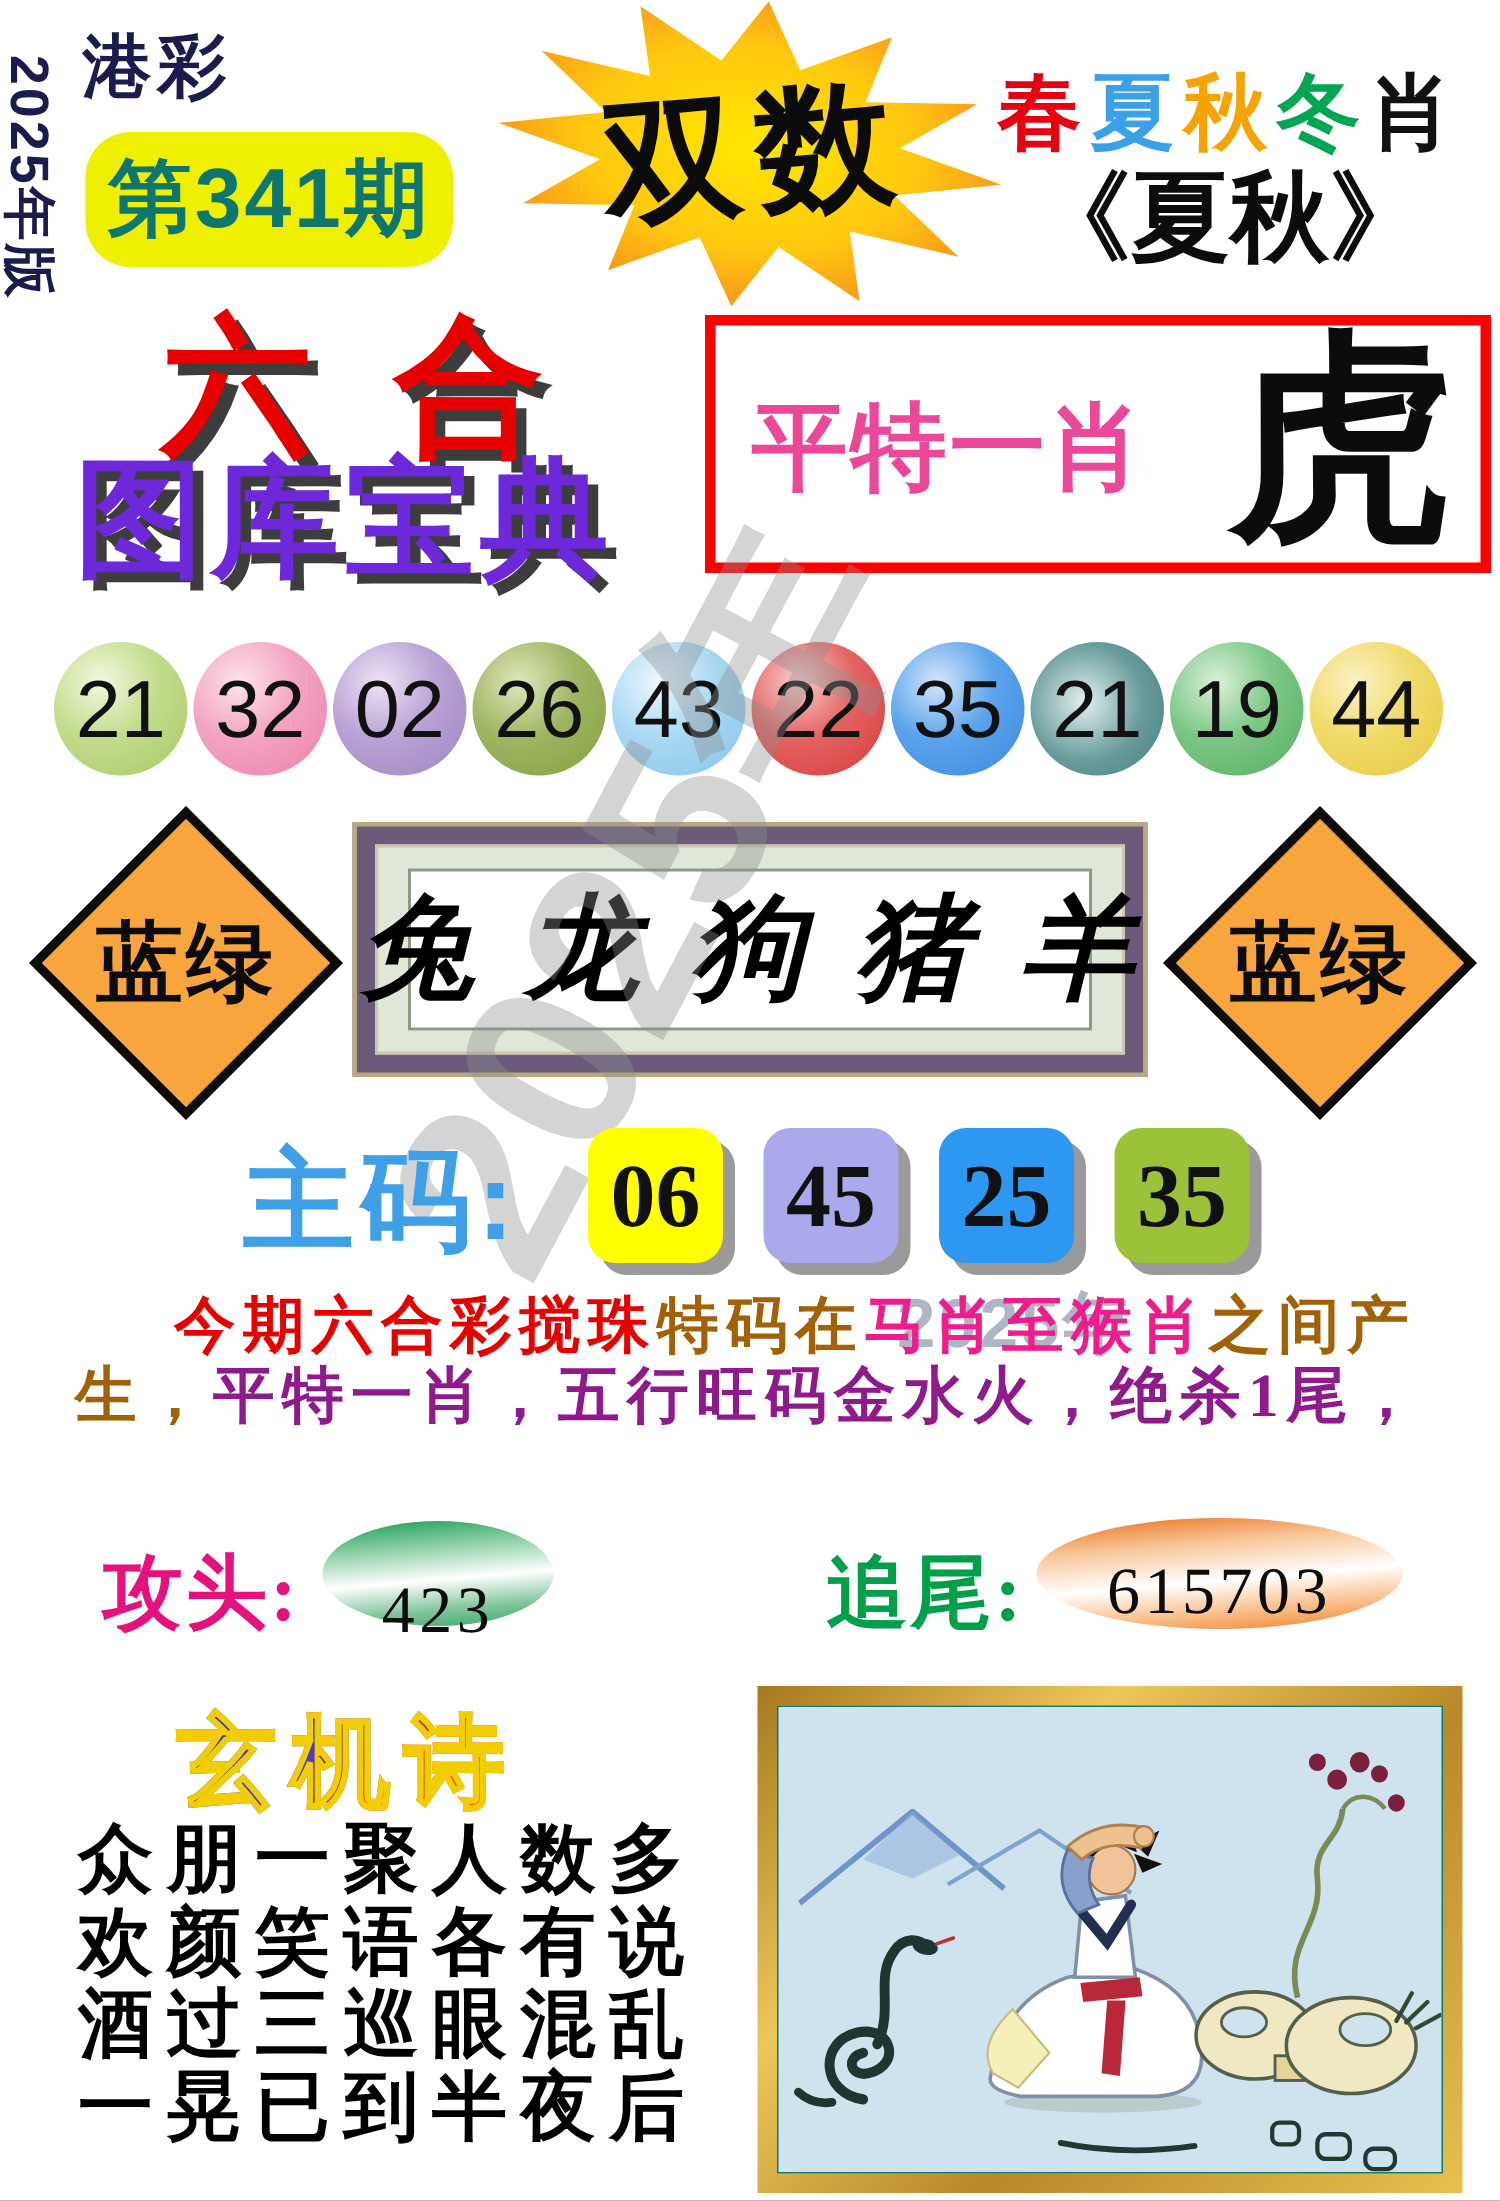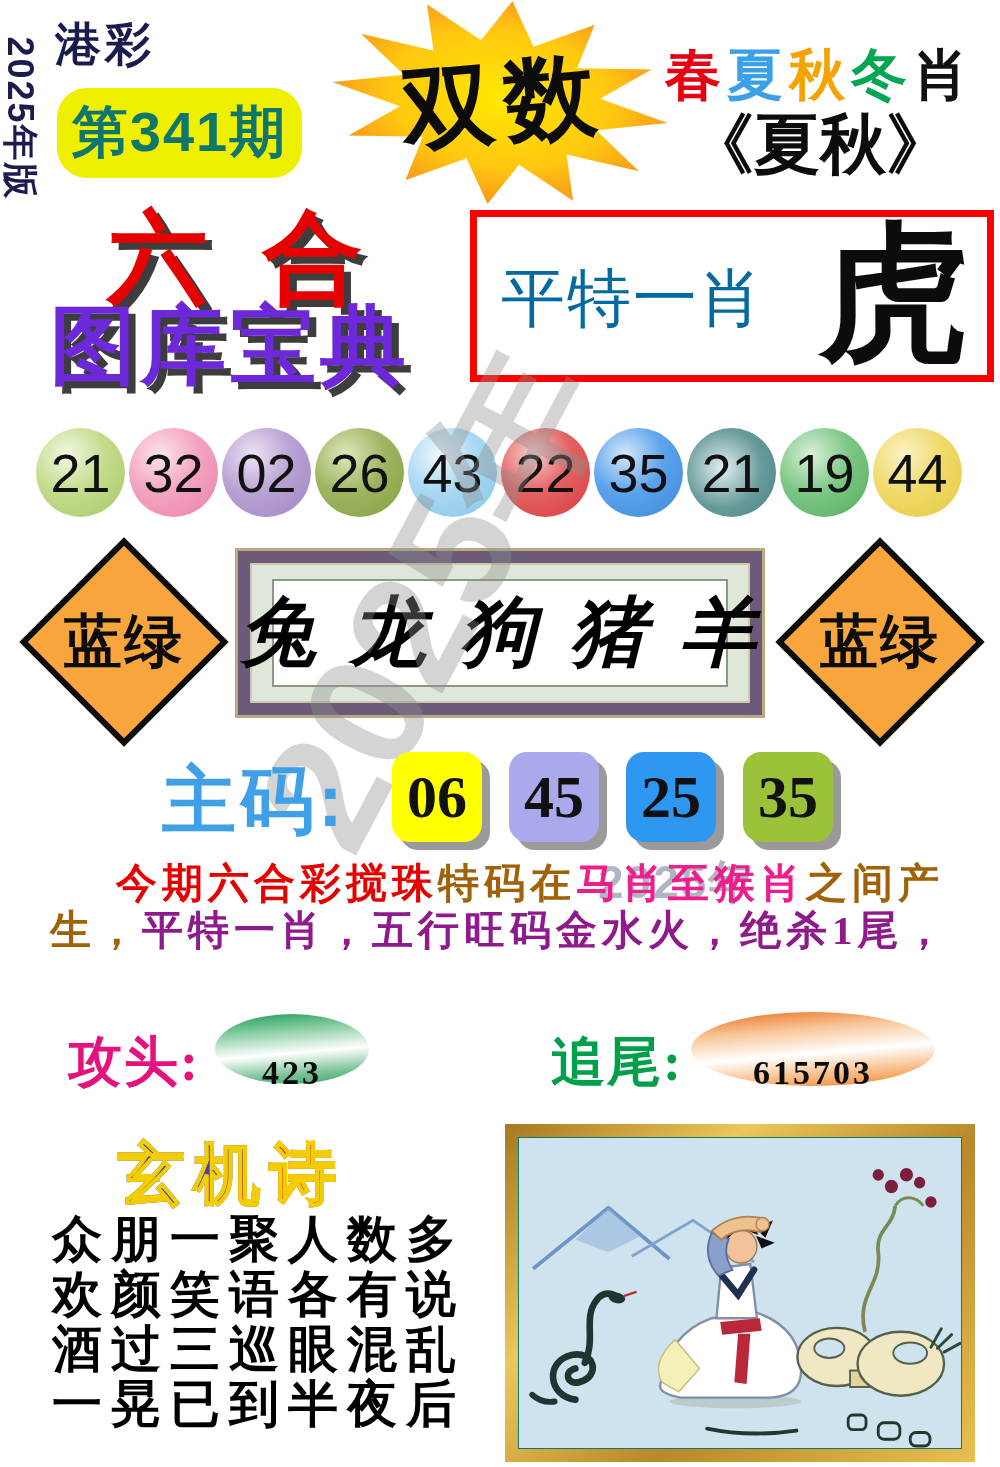--- a/index.html
+++ b/index.html
@@ -21,21 +21,21 @@
   .c-spring{color:#e60012;}.c-summer{color:#3aa0e8;}.c-autumn{color:#f5a300;}.c-winter{color:#00a651;}.c-xiao{color:#111;}
   .season-result{position:absolute;left:660px;top:100px;width:320px;text-align:center;
     font-size:66px;font-weight:bold;color:#0c0c0c;white-space:nowrap;}
 
   
   .mast1{position:absolute;left:20px;top:192px;width:430px;text-align:center;font-size:100px;font-weight:bold;
     color:#e60000;letter-spacing:55px;text-shadow:7px 7px 0 #3d3d3d;white-space:nowrap;padding-left:55px;}
   .mast2{position:absolute;left:10px;top:288px;width:440px;text-align:center;font-size:86px;font-weight:bold;
     color:#6d28d9;letter-spacing:4px;text-shadow:7px 7px 0 #3d3d3d;white-space:nowrap;}
   .pingte-box{position:absolute;left:470px;top:210px;width:524px;height:172px;border:7px solid #ff0000;background:#fff;}
-  .pingte-label{position:absolute;left:24px;top:38px;font-size:64px;font-weight:normal;color:#0369a1;letter-spacing:2px;}
+  .pingte-label{position:absolute;left:24px;top:38px;font-size:64px;font-weight:bold;color:#ec4899;letter-spacing:2px;}
   .pingte-value{position:absolute;right:18px;top:-8px;font-size:150px;font-weight:bold;color:#0c0c0c;
     font-family:"Liberation Serif",serif;line-height:170px;}
 
   
   .balls{position:absolute;left:36px;top:428px;width:930px;display:flex;gap:4px;}
   .ball{width:89px;height:89px;border-radius:50%;display:flex;align-items:center;justify-content:center;
     font-size:54px;color:#111;font-weight:normal;}
   .b1{background:radial-gradient(circle at 35% 30%,#f2f8e0 0%,#c3dc8c 45%,#a9c866 100%);}
   .b2{background:radial-gradient(circle at 35% 30%,#fde3ec 0%,#f3a4c2 45%,#ea7fab 100%);}
   .b3{background:radial-gradient(circle at 35% 30%,#ece3f5 0%,#b9a2d4 45%,#9f85c4 100%);}
@@ -84,22 +84,22 @@
   
   .gt-label{position:absolute;left:68px;top:1026px;font-size:54px;font-weight:bold;color:#e5127d;
     font-family:"Liberation Serif",serif;letter-spacing:2px;}
   .gt-ellipse{position:absolute;left:215px;top:1014px;width:154px;height:70px;border-radius:50%;
     background:linear-gradient(175deg,#169a52 0%,#8fd0a8 28%,#ffffff 55%,#7ec49a 80%,#35a768 100%);
     display:flex;align-items:center;justify-content:center;}
   .zw-label{position:absolute;left:551px;top:1026px;font-size:54px;font-weight:bold;color:#00a04a;
     font-family:"Liberation Serif",serif;letter-spacing:2px;}
   .zw-ellipse{position:absolute;left:691px;top:1012px;width:244px;height:74px;border-radius:50%;
     background:linear-gradient(175deg,#e86a14 0%,#f8c79a 28%,#ffffff 55%,#f8b87e 80%,#ee7c22 100%);
-    display:flex;align-items:center;justify-content:center;}
-  .ellipse-num{font-family:"Liberation Serif",serif;font-size:34px;font-weight:bold;color:#0c0c0c;letter-spacing:3px;margin-top:48px;}
+    display:flex;align-items:flex-end;justify-content:center;}
+  .ellipse-num{font-family:"Liberation Serif",serif;font-size:44px;font-weight:normal;color:#0c0c0c;letter-spacing:3px;margin-top:48px;}
 
   
   .poem-title{position:absolute;left:118px;top:1130px;font-size:66px;font-weight:bold;letter-spacing:10px;
     font-family:"Liberation Serif",serif;
     background:linear-gradient(135deg,#2a2ab0 0%,#4040c8 38%,#d03020 62%,#ff8a00 100%);
     -webkit-background-clip:text;background-clip:text;color:transparent;
     -webkit-text-stroke:2px #f2ce00;}
   .poem{position:absolute;left:52px;top:1212px;width:430px;font-family:"Liberation Serif",serif;
     font-size:50px;font-weight:bold;color:#000;letter-spacing:9px;line-height:55px;}
   .poem div{white-space:nowrap;}

